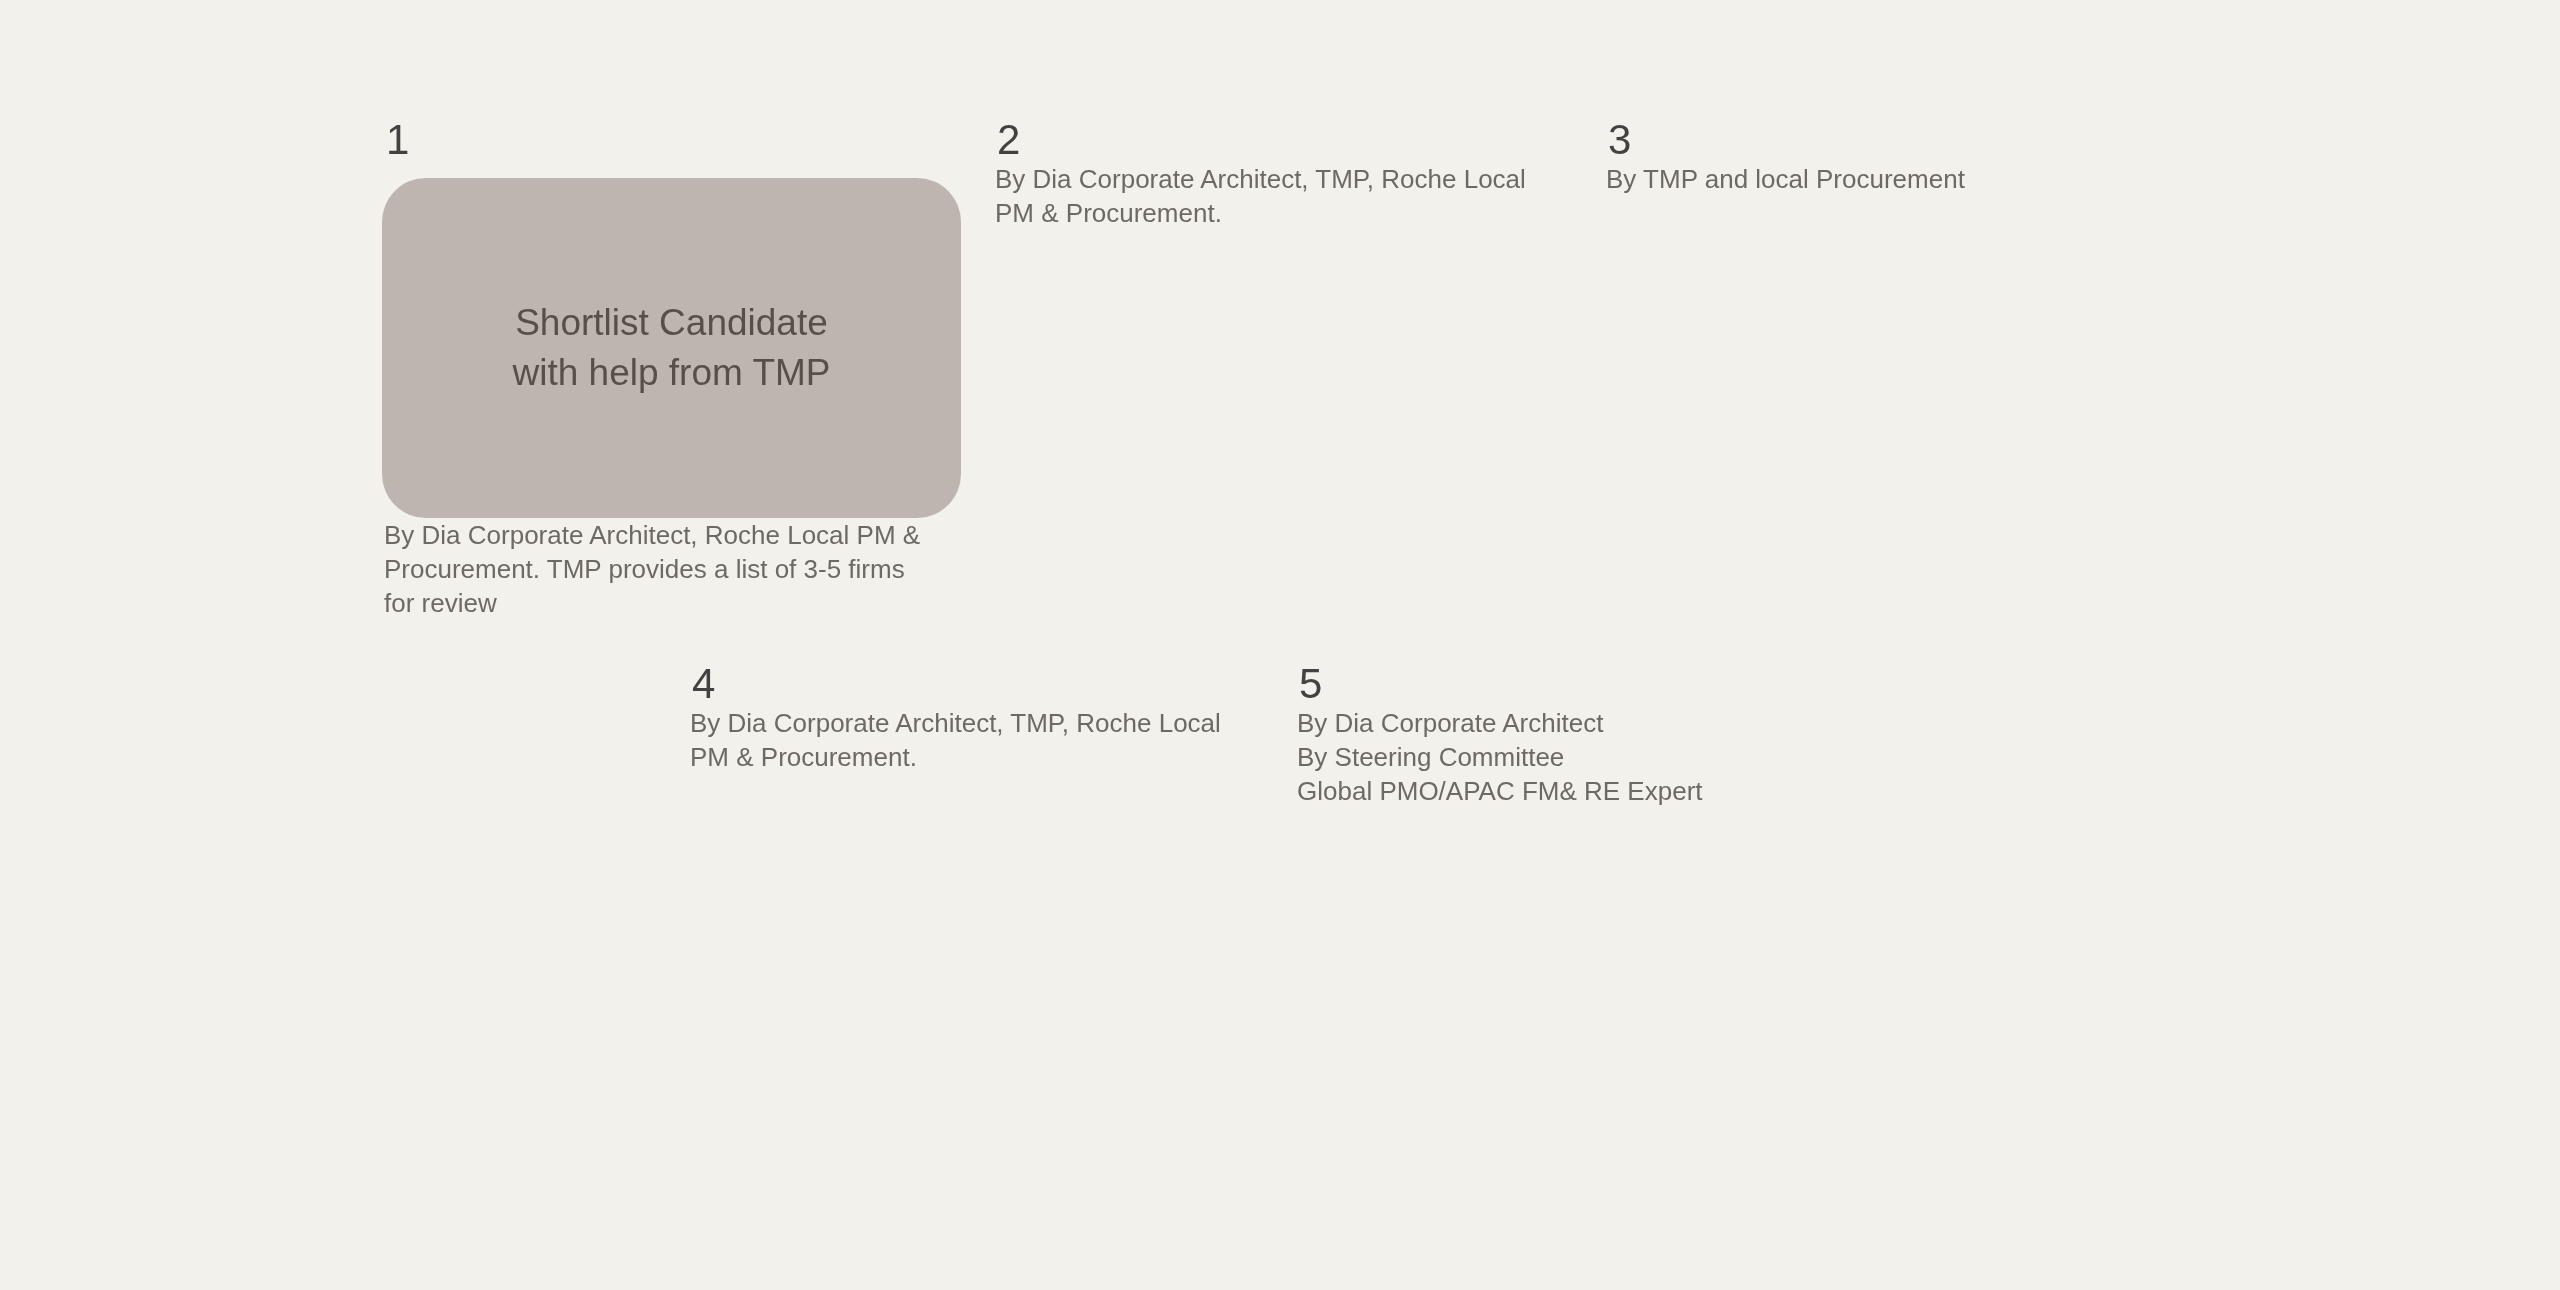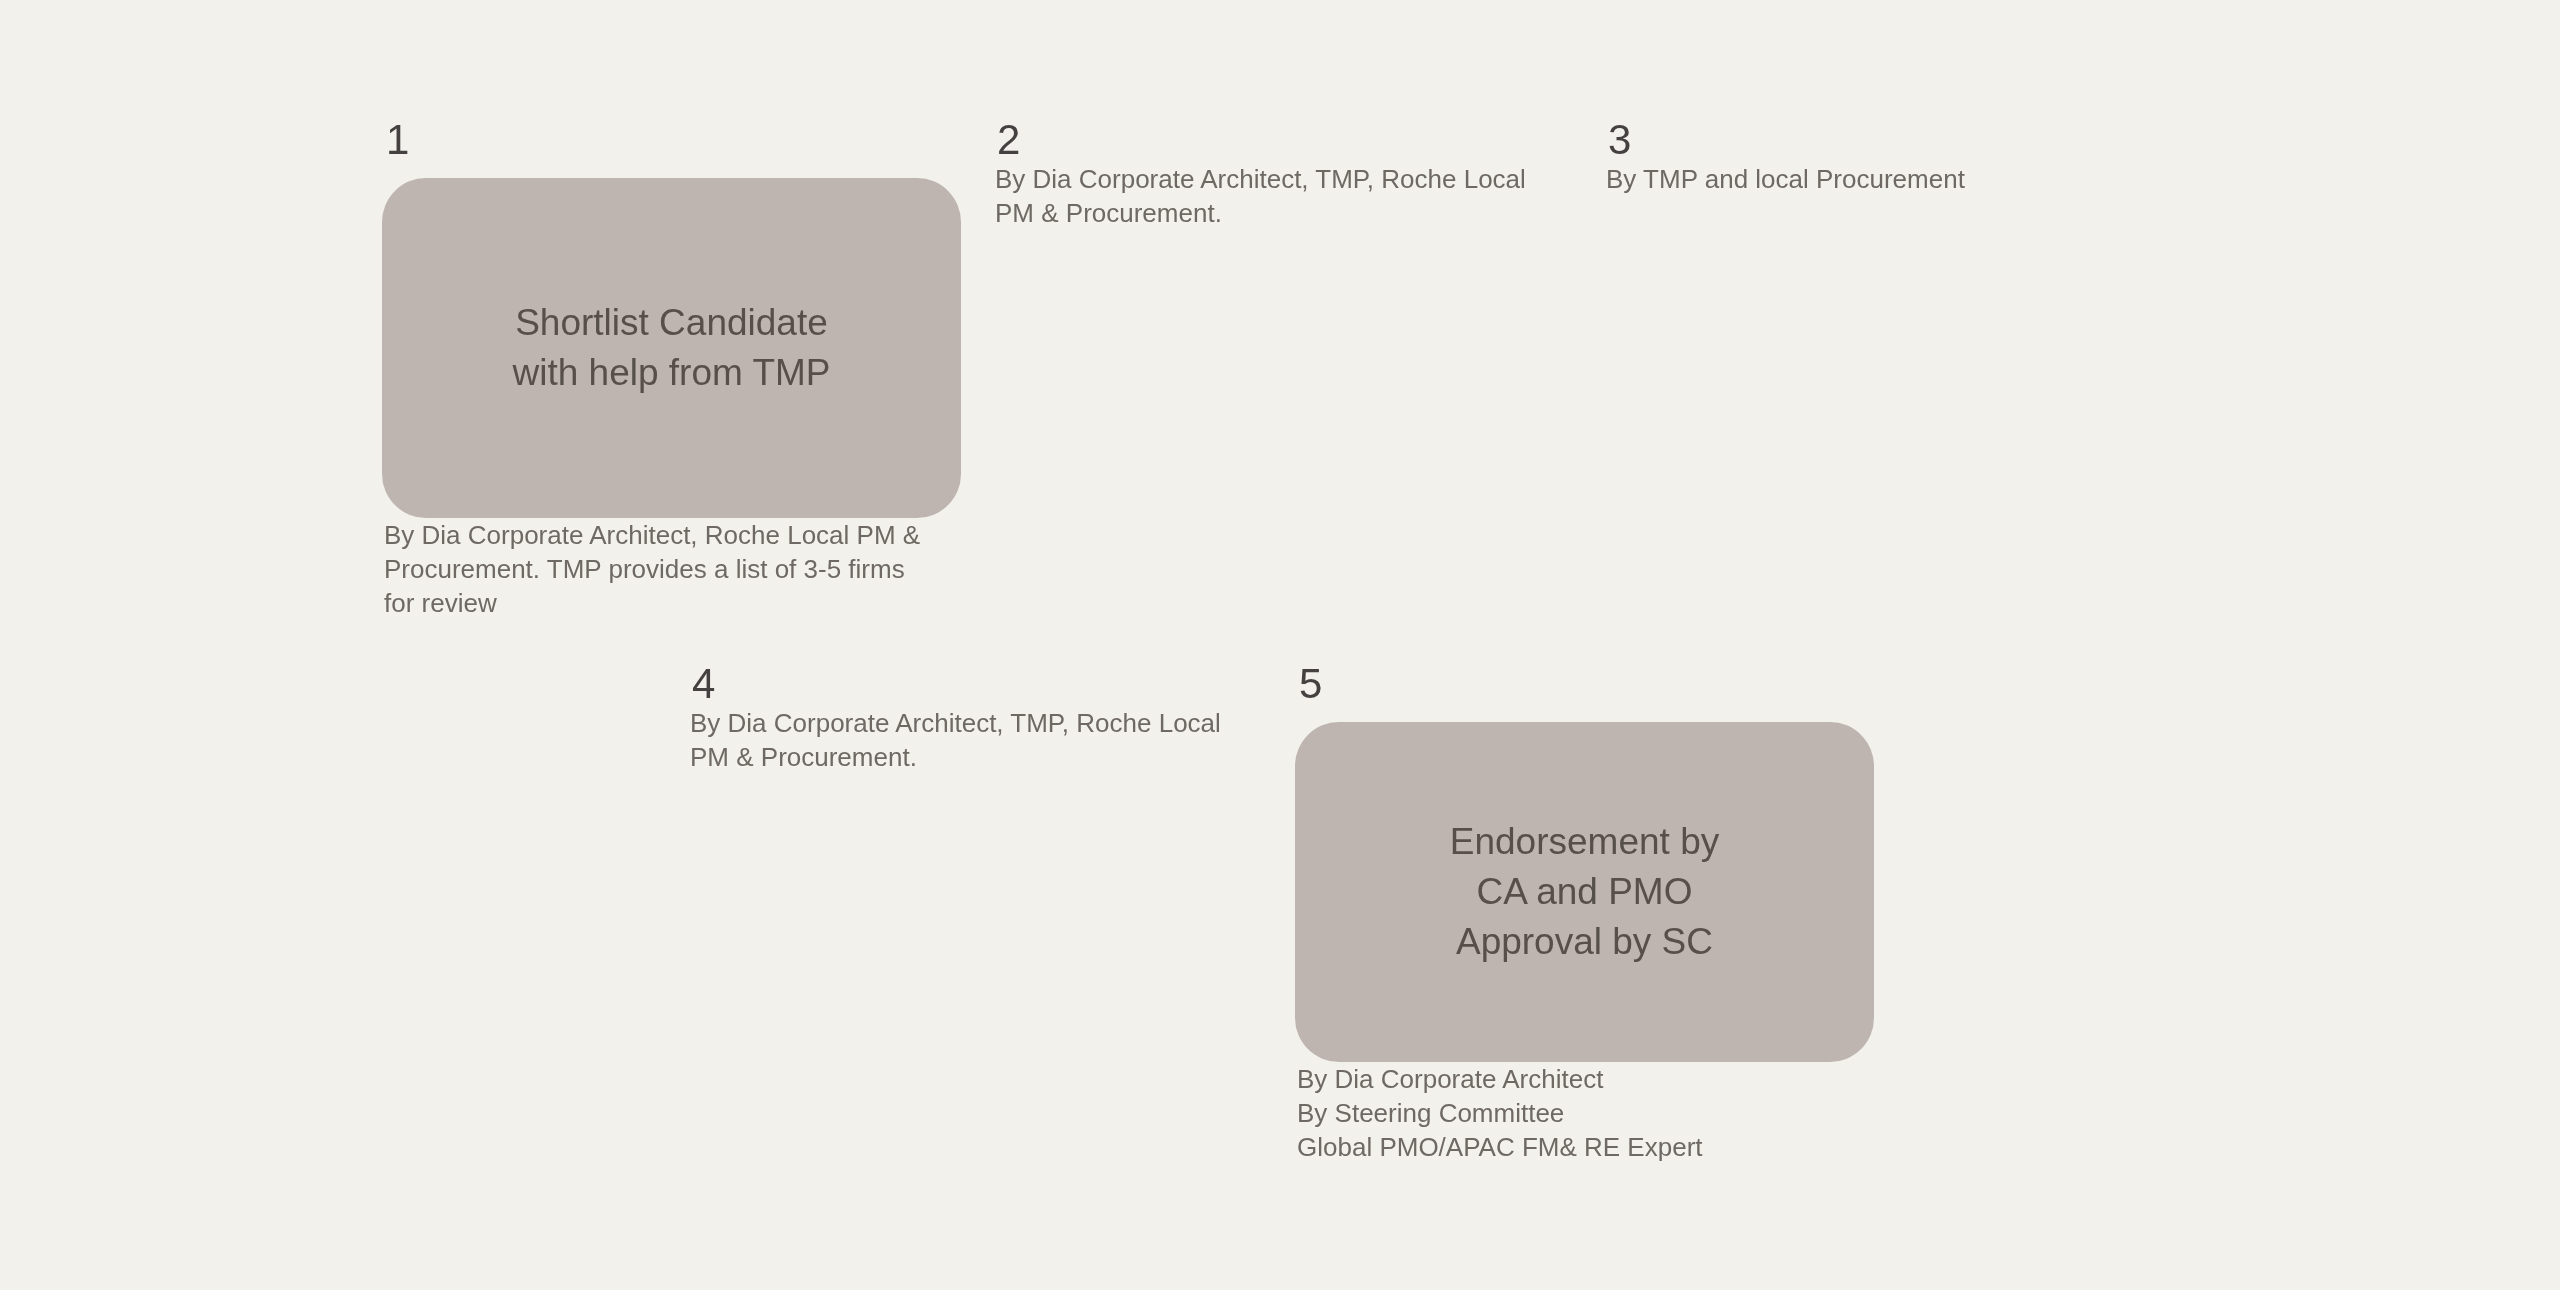--- a/index.html
+++ b/index.html
@@ -79,21 +79,16 @@
 </div>
 
 <div class="step step-4">
   <div class="step-number">4</div>
   <div class="caption">By Dia Corporate Architect,  TMP, Roche Local
 PM &amp; Procurement.</div>
 </div>
 
 <div class="step step-5">
   <div class="step-number">5</div>
-  <div class="card">
-    <div class="card-title">Endorsement by
-CA and PMO
-Approval by SC</div>
-  </div>
   <div class="caption">By Dia Corporate Architect
 By Steering Committee
 Global PMO/APAC FM&amp; RE Expert</div>
 </div>
 
 </body></html>

